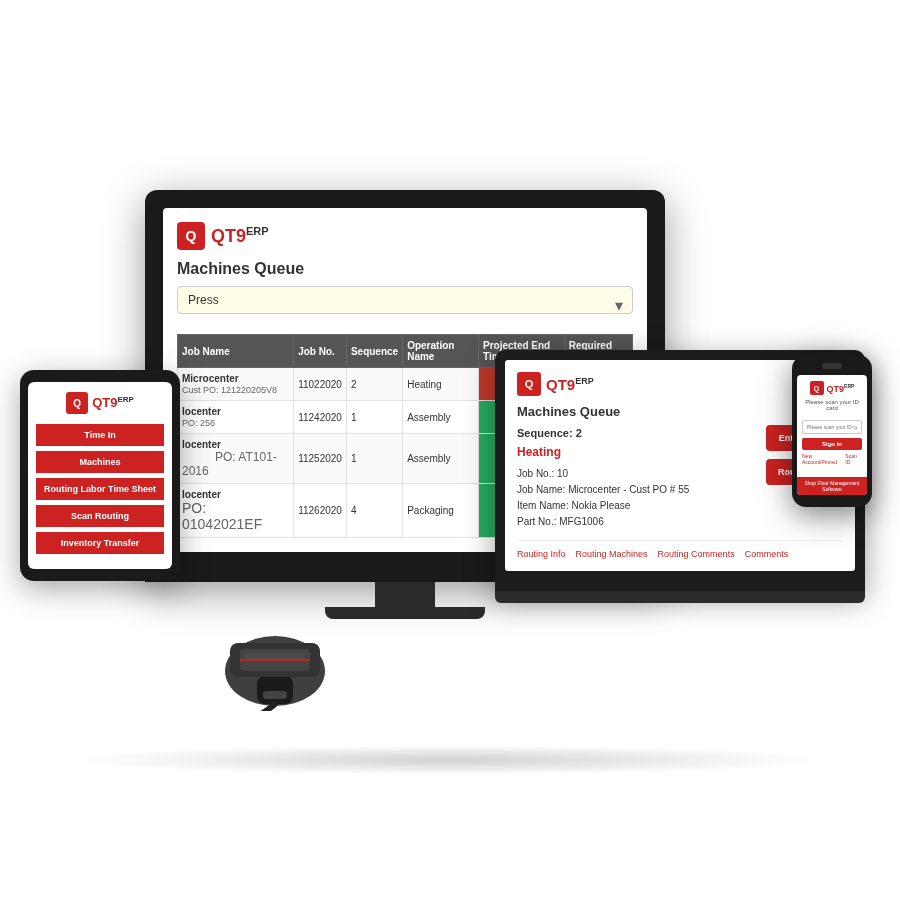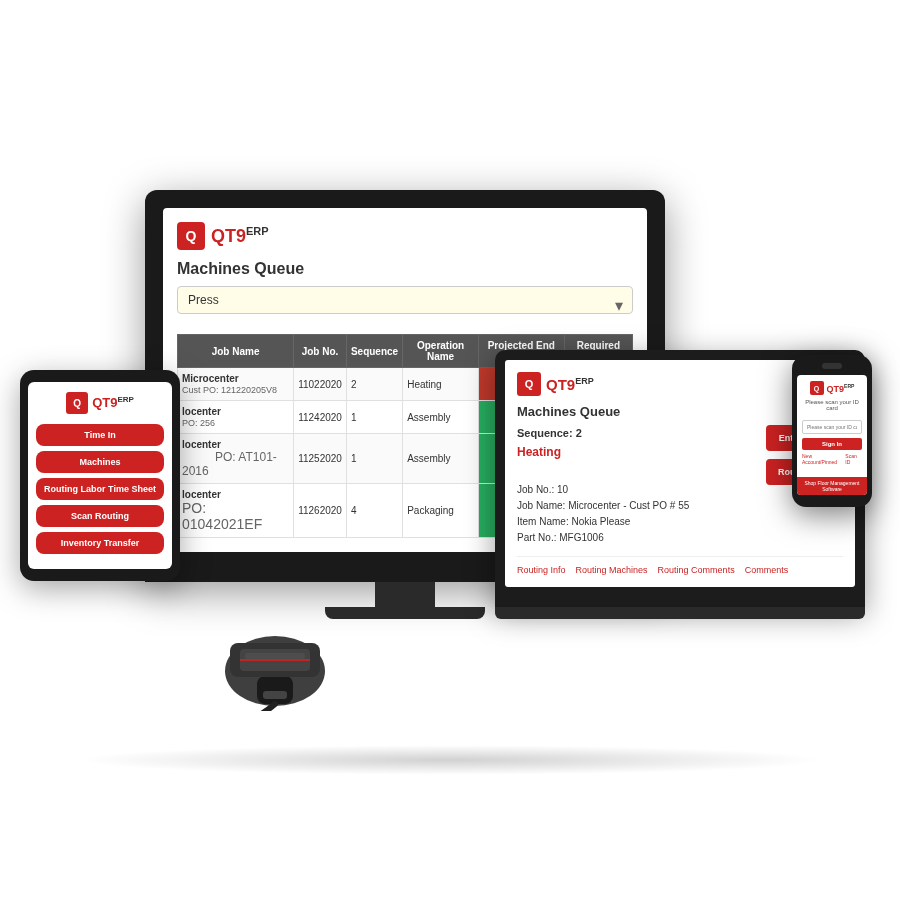--- a/index.html
+++ b/index.html
@@ -142,21 +142,21 @@
       font-size: 10px;
     }
 
     .dt-table thead tr {
       background: #555;
       color: white;
     }
 
     .dt-table thead th {
       padding: 5px 4px;
-      text-align: center;
+      text-align: left;
       font-weight: 600;
       border: 1px solid #666;
     }
 
     .dt-table tbody tr {
       border-bottom: 1px solid #ddd;
     }
 
     .dt-table tbody td {
       padding: 5px 4px;
@@ -240,21 +240,21 @@
 
     .tablet-btn {
       display: block;
       width: 100%;
       padding: 6px 4px;
       background: #cc2222;
       color: white;
       font-size: 9px;
       font-weight: bold;
       text-align: center;
-      border-radius: 8px;
+      border-radius: 0;
       margin-bottom: 5px;
       border: none;
       cursor: pointer;
     }
 
     
     .laptop {
       position: absolute;
       right: 35px;
       top: 350px;
@@ -617,21 +617,21 @@
             <div class="laptop-logo-icon">Q</div>
             <span class="laptop-logo-text">QT9<span class="erp">ERP</span></span>
           </div>
 
           <div class="laptop-title">Machines Queue</div>
 
           <div class="laptop-content-area">
             <div class="laptop-info">
               <div class="sequence-label">Sequence: 2</div>
               <div class="heating-label">Heating</div>
-              <div style="margin-top:20px;">
+              <div style="margin-top:4px;">
                 <span>Job No.:</span>
                 <span>10</span>
               </div>
               <div>
                 <span>Job Name:</span>
                 <span>Microcenter - Cust PO # 55</span>
               </div>
               <div>
                 <span>Item Name:</span>
                 <span>Nokia Please</span>

